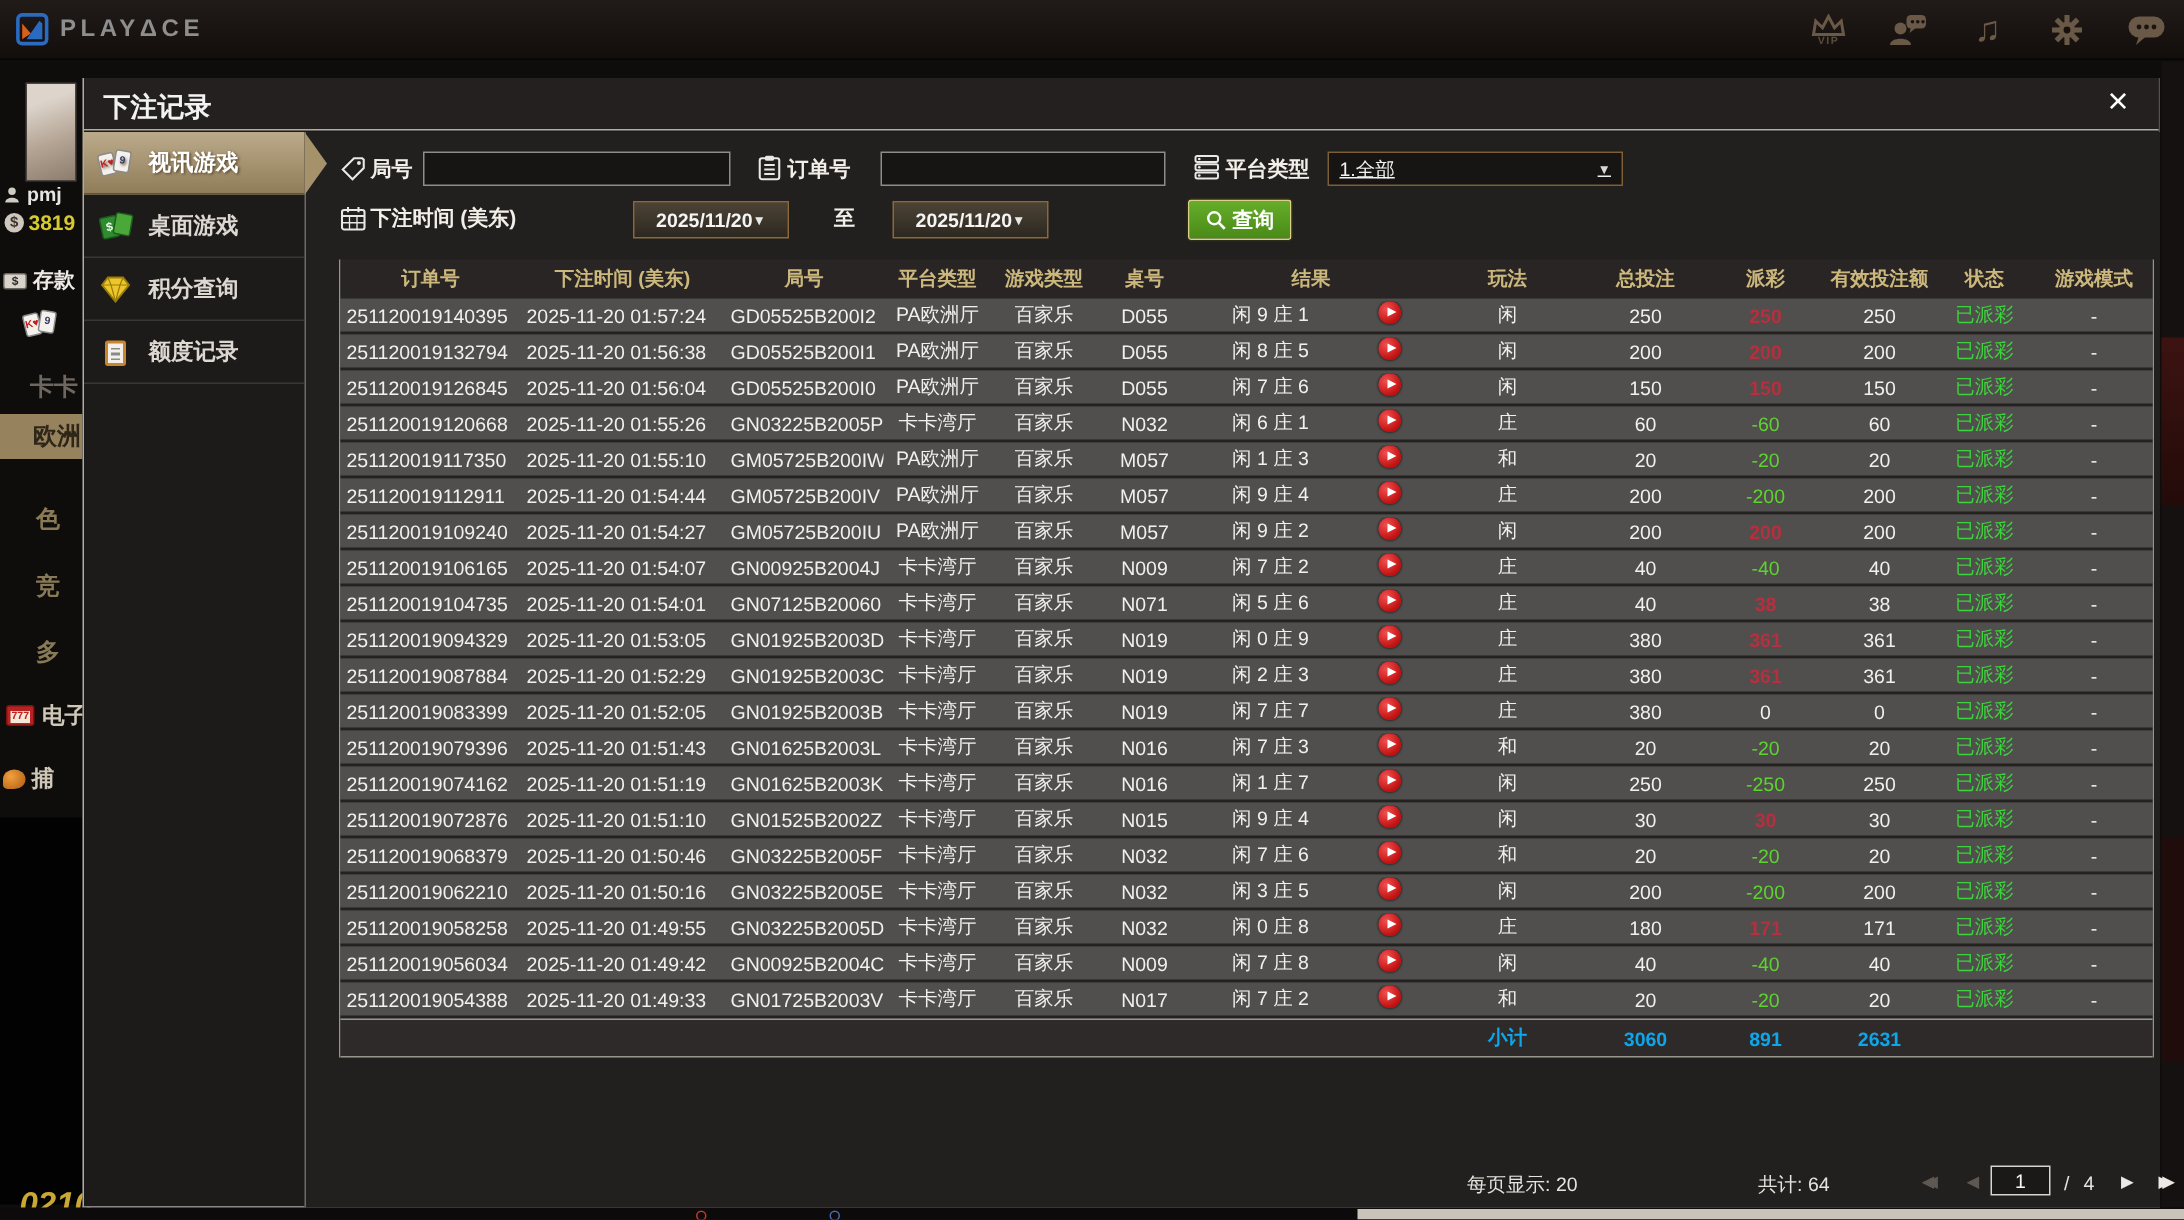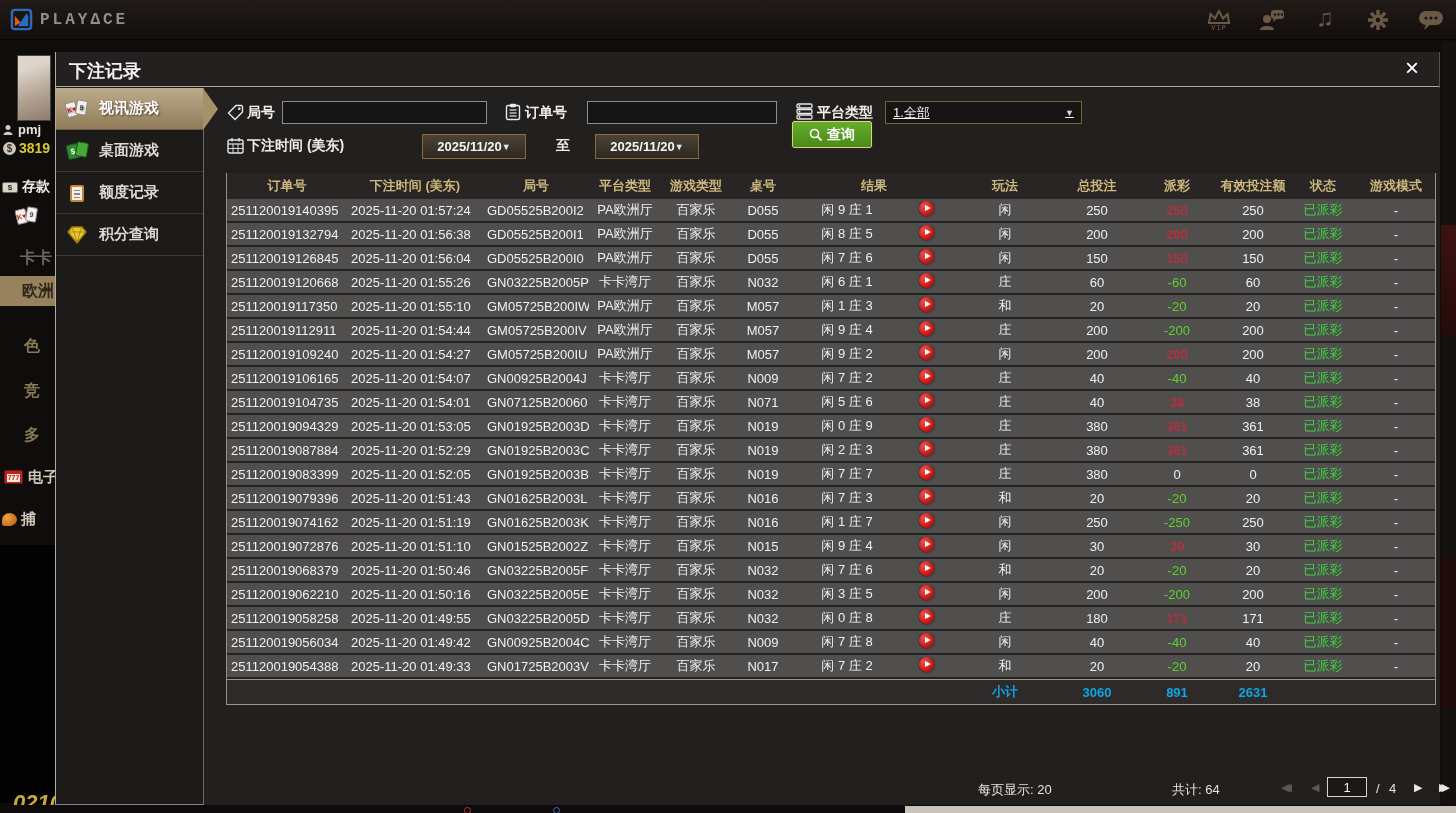--- a/index.html
+++ b/index.html
@@ -1,21 +1,21 @@
 <!DOCTYPE html>
 <html><head>
 <meta charset="utf-8">
 <style>
   * { margin:0; padding:0; box-sizing:border-box; }
   html,body { width:1456px; height:813px; overflow:hidden; background:#0f0c0c;
               font-family:"Liberation Sans", sans-serif; position:relative; }
 
   
   .topbar { position:absolute; left:0; top:0; width:1456px; height:40px; z-index:20;
-            background:linear-gradient(#211b18,#120e0c); border-bottom:1px solid #060404;font-family:Liberation Mono, monospace; }
+            background:linear-gradient(#211b18,#120e0c); border-bottom:1px solid #060404; }
   .logo { position:absolute; left:10px; top:8px; display:flex; align-items:center; gap:7px;
           color:#8e8e8e; font-weight:bold; font-size:16px; letter-spacing:3px; cursor:pointer; }
   .logo-icon { width:23px; height:23px; }
   .topbar-icons { position:absolute; right:10px; top:3px; display:flex; gap:23px; align-items:center; height:34px; }
   .tb-icon { width:30px; height:32px; display:flex; flex-direction:column; align-items:center;
              justify-content:center; color:#6a5946; cursor:pointer; }
   .tb-icon svg { display:block; }
   .vip-text { font-size:7px; font-weight:bold; letter-spacing:1px; color:#5c4c3b; margin-top:-1px; }
   .music-glyph { font-size:24px; line-height:24px; color:#6a5946; }
 
@@ -275,36 +275,36 @@
     </div>
     <div class="side-item">
       <span class="icon-box">
         <span class="gcard a">$</span>
         <span class="gcard b"></span>
       </span>
       <span>桌面游戏</span>
     </div>
     <div class="side-item">
       <span class="icon-box">
+        <svg width="22" height="18" viewBox="0 0 22 18" style="position:absolute; left:1px; top:2px;">
+          <polygon points="2,6 6,1 16,1 20,6 11,17" fill="#ecc62a" stroke="#9a7d08" stroke-width="1.3"></polygon>
+          <path d="M2 6 L20 6 M6 1 L8 6 L11 17 M16 1 L14 6 L11 17" stroke="#9a7d08" stroke-width="0.8" fill="none"></path>
+        </svg>
+      </span>
+      <span>积分查询</span>
+    </div>
+    <div class="side-item">
+      <span class="icon-box">
         <span class="doc-box">
           <i style="top:3px;"></i>
             <i style="top:6.5px;"></i>
             <i style="top:10px;"></i>
         </span>
       </span>
       <span>额度记录</span>
-    </div>
-    <div class="side-item">
-      <span class="icon-box">
-        <svg width="22" height="18" viewBox="0 0 22 18" style="position:absolute; left:1px; top:2px;">
-          <polygon points="2,6 6,1 16,1 20,6 11,17" fill="#ecc62a" stroke="#9a7d08" stroke-width="1.3"></polygon>
-          <path d="M2 6 L20 6 M6 1 L8 6 L11 17 M16 1 L14 6 L11 17" stroke="#9a7d08" stroke-width="0.8" fill="none"></path>
-        </svg>
-      </span>
-      <span>积分查询</span>
     </div>
   </div>
 
   <div class="content">
 
     <svg class="ficon" style="left:23px; top:16px;" width="17" height="17" viewBox="0 0 17 17">
       <path d="M1.5 9 L9 1.5 L14.5 1.5 L15.5 2.5 L15.5 8 L8 15.5 Z" fill="none" stroke="#e8e8e8" stroke-width="1.4"></path>
       <circle cx="12.3" cy="4.7" r="1.3" fill="#e8e8e8"></circle>
     </svg>
     <span class="flabel" style="left:43px; top:16px;">局号</span>
@@ -348,21 +348,21 @@
     <span class="flabel" style="left:43px; top:49px;">下注时间 (美东)</span>
     <div class="date-select" style="left:218px; top:46px; width:104px;">
       <span>2025/11/20</span>
       <span class="arrow">▼</span>
     </div>
     <span class="flabel" style="left:352px; top:49px;">至</span>
     <div class="date-select" style="left:391px; top:46px; width:104px;">
       <span>2025/11/20</span>
       <span class="arrow">▼</span>
     </div>
-    <div class="query-btn" style="left:588px; top:33px; width:80px;">
+    <div class="query-btn" style="left:588px; top:45px; width:69px;">
       <svg width="14" height="14" viewBox="0 0 14 14">
         <circle cx="5.5" cy="5.5" r="4" fill="none" stroke="#fff" stroke-width="1.6"></circle>
         <line x1="8.6" y1="8.6" x2="12.5" y2="12.5" stroke="#fff" stroke-width="1.8"></line>
       </svg>
       <span>查询</span>
     </div>
 
     <div class="table-box">
       <div class="thead">
           <div class="cell c0">订单号</div>

